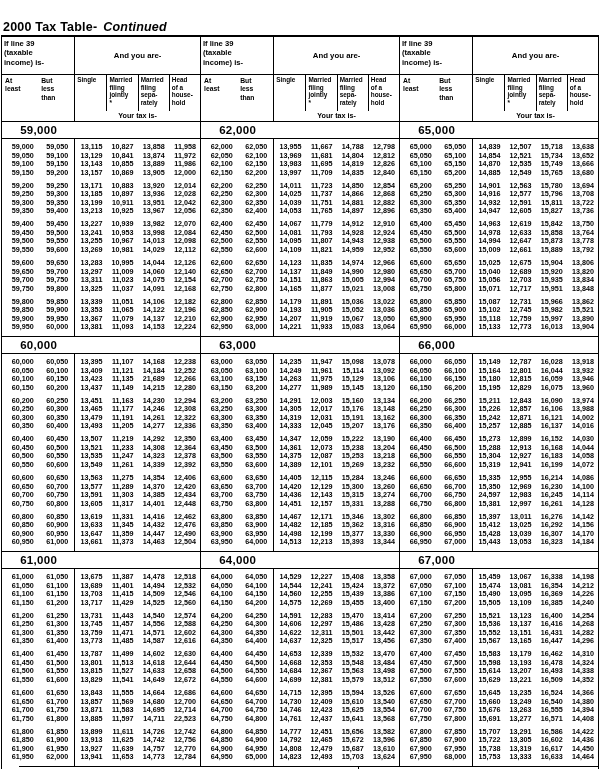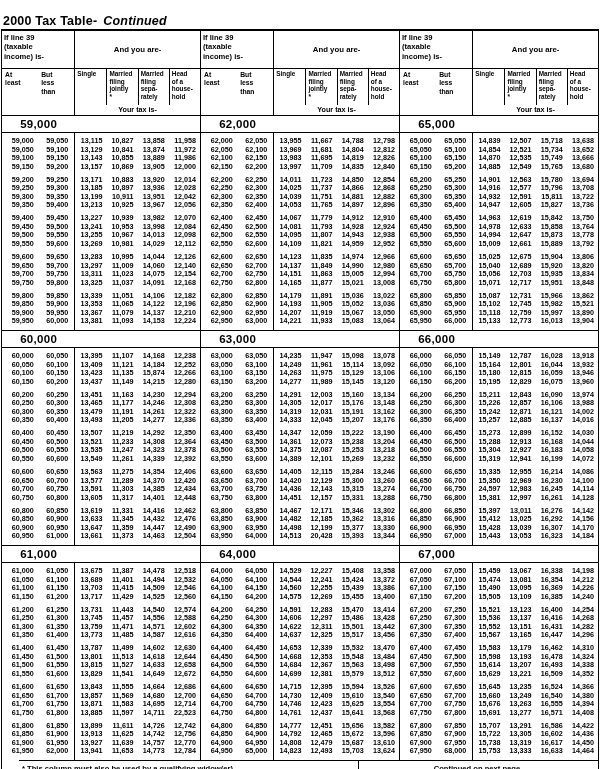--- a/index.html
+++ b/index.html
@@ -1,18 +1,18 @@
 <!DOCTYPE html>
 <html><head>
 <meta charset="utf-8">
 <style>
   * { box-sizing: border-box; margin: 0; padding: 0; }
   html, body { width: 600px; height: 769px; background: #fff; color: #000;
     font-family: "Liberation Sans", sans-serif; overflow: hidden; }
-  .page { width: 600px; height: 610px; padding: 14px 1px 0 1px; }
+  .page { width: 600px; height: 610px; padding: 20px 1px 0 1px; }
 
   .title-row { height: 15px; padding-left: 2px; font-size: 12.5px; font-weight: bold; letter-spacing: .2px; }
   .title-cont { font-style: italic; margin-left: 6px; }
 
   .table-frame { border: 1.5px solid #000; border-top: 2px solid #000; border-bottom: 2px solid #000; }
 
   .panels { display: flex; }
   .panel { flex: 1 1 0; border-left: 1.5px solid #000; min-width: 0; }
   .panel:first-child { border-left: none; }
 
@@ -300,21 +300,21 @@
                   <span class="c c-tax">13,409</span>
                   <span class="c c-tax">11,121</span>
                   <span class="c c-tax">14,184</span>
                   <span class="c c-tax">12,252</span>
                 </div>
                 <div class="trow">
                   <span class="c c-al">60,100</span>
                   <span class="c c-bl">60,150</span>
                   <span class="c c-tax">13,423</span>
                   <span class="c c-tax">11,135</span>
-                  <span class="c c-tax">15,874</span>
+                  <span class="c c-tax">21,689</span>
                   <span class="c c-tax">12,266</span>
                 </div>
                 <div class="trow">
                   <span class="c c-al">60,150</span>
                   <span class="c c-bl">60,200</span>
                   <span class="c c-tax">13,437</span>
                   <span class="c c-tax">11,149</span>
                   <span class="c c-tax">14,215</span>
                   <span class="c c-tax">12,280</span>
                 </div>
@@ -1011,21 +1011,21 @@
                   <span class="c c-bl">63,950</span>
                   <span class="c c-tax">14,498</span>
                   <span class="c c-tax">12,199</span>
                   <span class="c c-tax">15,377</span>
                   <span class="c c-tax">13,330</span>
                 </div>
                 <div class="trow">
                   <span class="c c-al">63,950</span>
                   <span class="c c-bl">64,000</span>
                   <span class="c c-tax">14,513</span>
-                  <span class="c c-tax">20,428</span>
+                  <span class="c c-tax">12,213</span>
                   <span class="c c-tax">15,393</span>
                   <span class="c c-tax">13,344</span>
                 </div>
               </div>
             </div>
             <div class="secband">
               <span class="seclabel">64,000</span>
             </div>
             <div class="rows">
               <div class="vdivider"></div>

